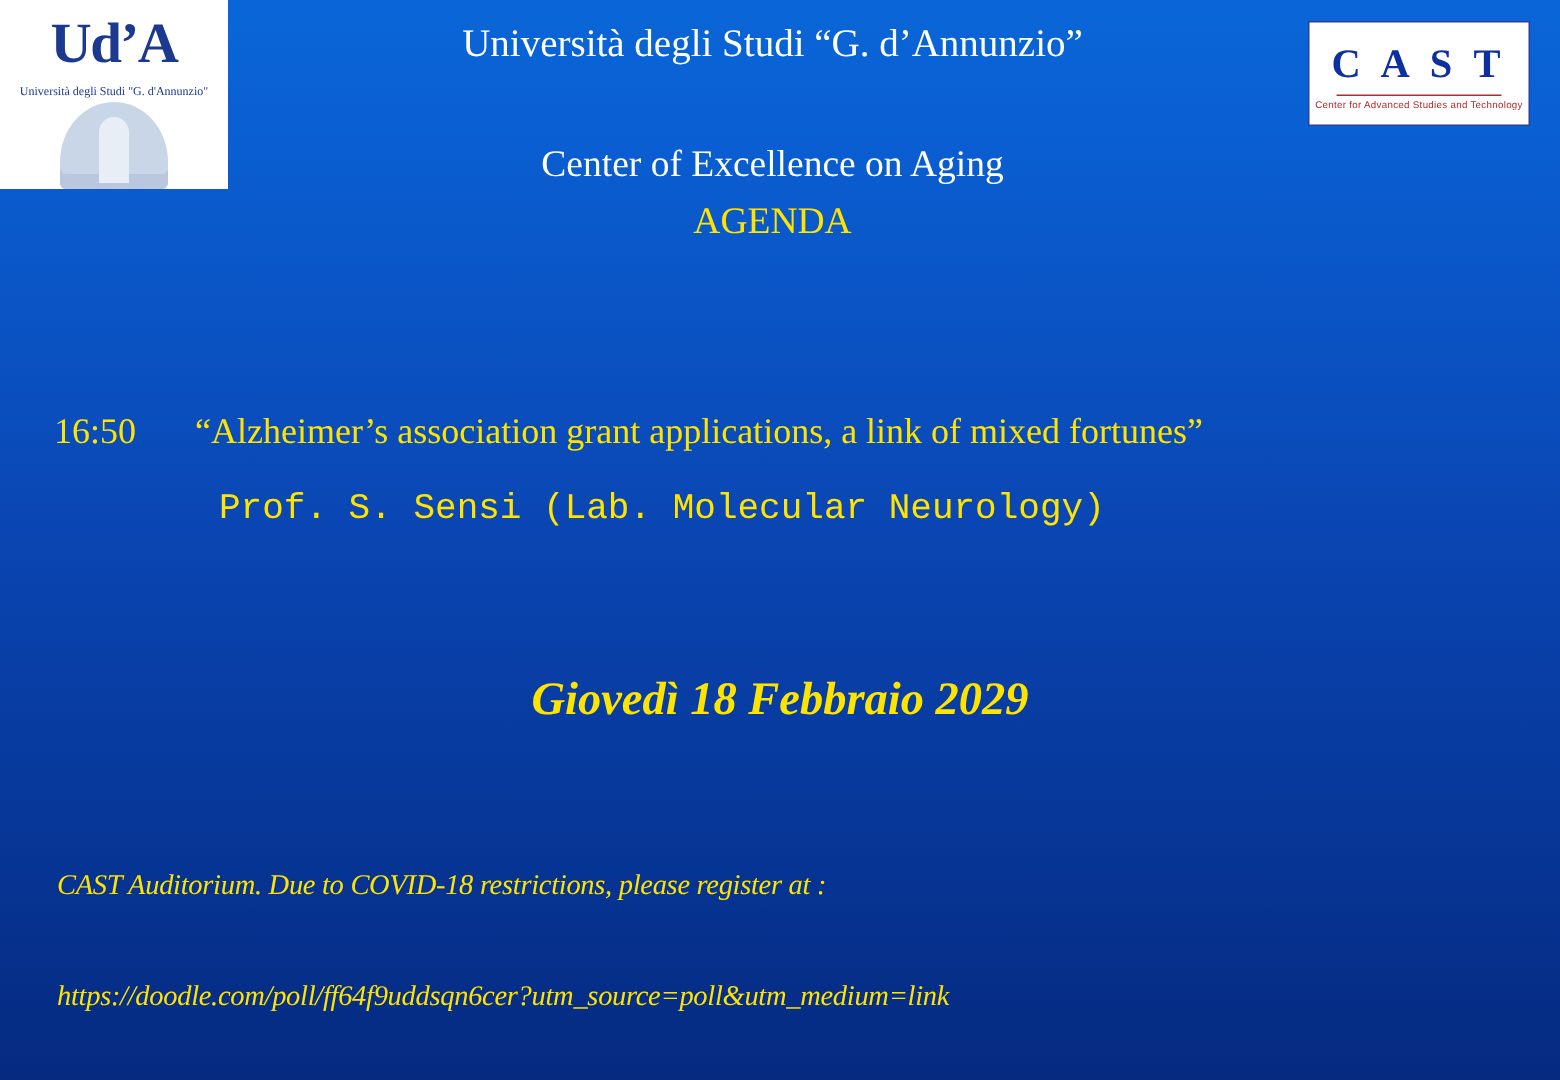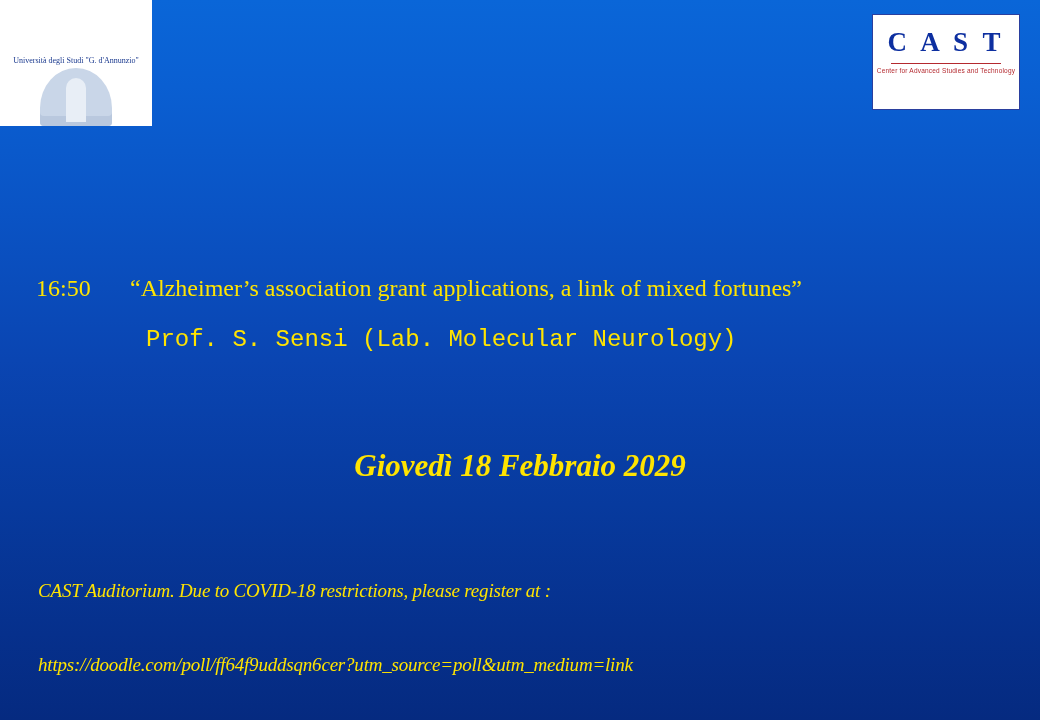--- a/index.html
+++ b/index.html
@@ -73,21 +73,21 @@
     height: 44px;
     background: #e8eef6;
     border-radius: 10px 10px 0 0;
   }
 
   .logo-right {
     position: absolute;
     right: 20px;
     top: 14px;
     width: 148px;
-    height: 96px;
+    height: 70px;
     background: #ffffff;
     border: 1px solid #2a3f9e;
     box-sizing: border-box;
   }
   .logo-right .cast-word {
     position: absolute;
     left: 0;
     right: 0;
     top: 12px;
     text-align: center;
@@ -221,30 +221,36 @@
     line-height: 26px;
     word-break: break-all;
   }
 </style>
 </head>
 <body>
 
 <div id="slide">
 
   <div class="logo-left">
+    <div class="uda-mark">Ud’A</div>
     <div class="uda-sub">Università degli Studi "G. d'Annunzio"</div>
     <div class="uda-shape"></div>
   </div>
 
   <div class="logo-right">
     <div class="cast-word">C A S T</div>
     <div class="cast-rule"></div>
     <div class="cast-tag">Center for Advanced Studies and Technology</div>
   </div>
 
+  <div class="header-block">
+    <div class="uni-line">Università degli Studi “G. d’Annunzio”</div>
+    <div class="center-line">Center of Excellence on Aging</div>
+    <div class="agenda-line">AGENDA</div>
+  </div>
 
   <div class="entry">
     <div class="entry-row">
       <div class="entry-time">16:50</div>
       <div class="entry-title">“Alzheimer’s association  grant applications, a link of mixed fortunes”</div>
     </div>
     <div class="entry-speaker">Prof. S. Sensi (Lab. Molecular Neurology)</div>
   </div>
 
   <div class="date-line">Giovedì 18 Febbraio 2029</div>

